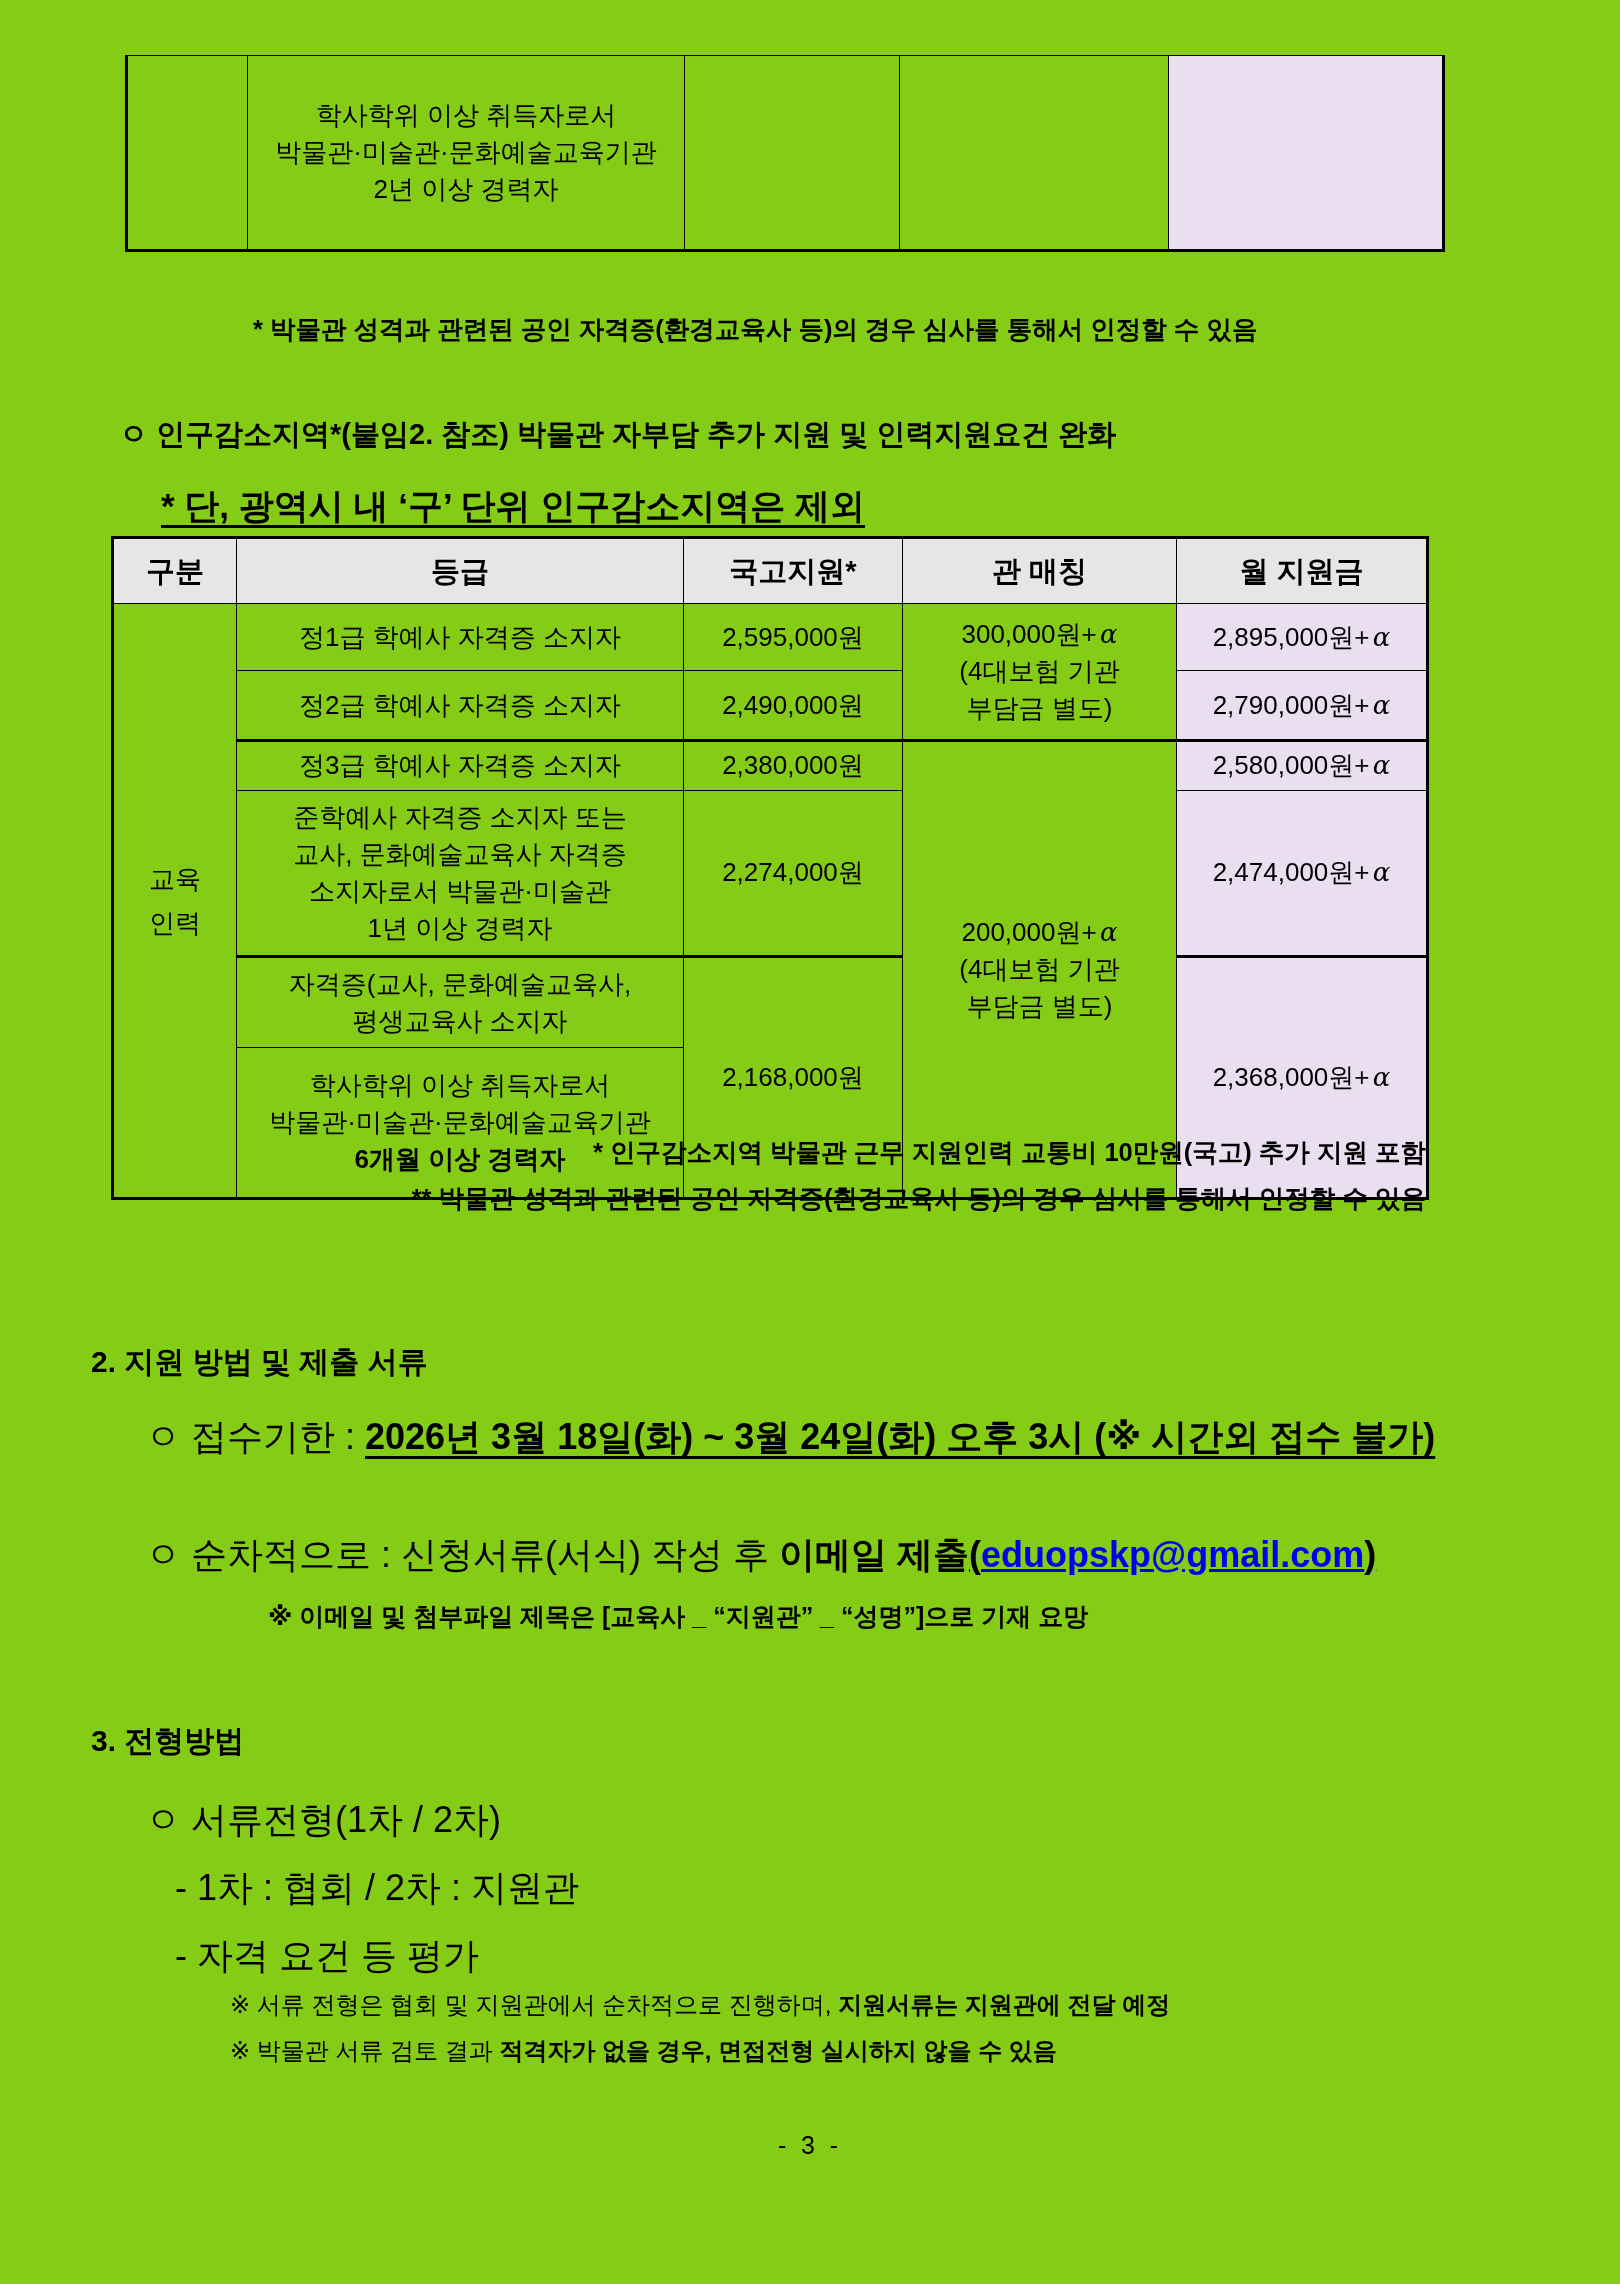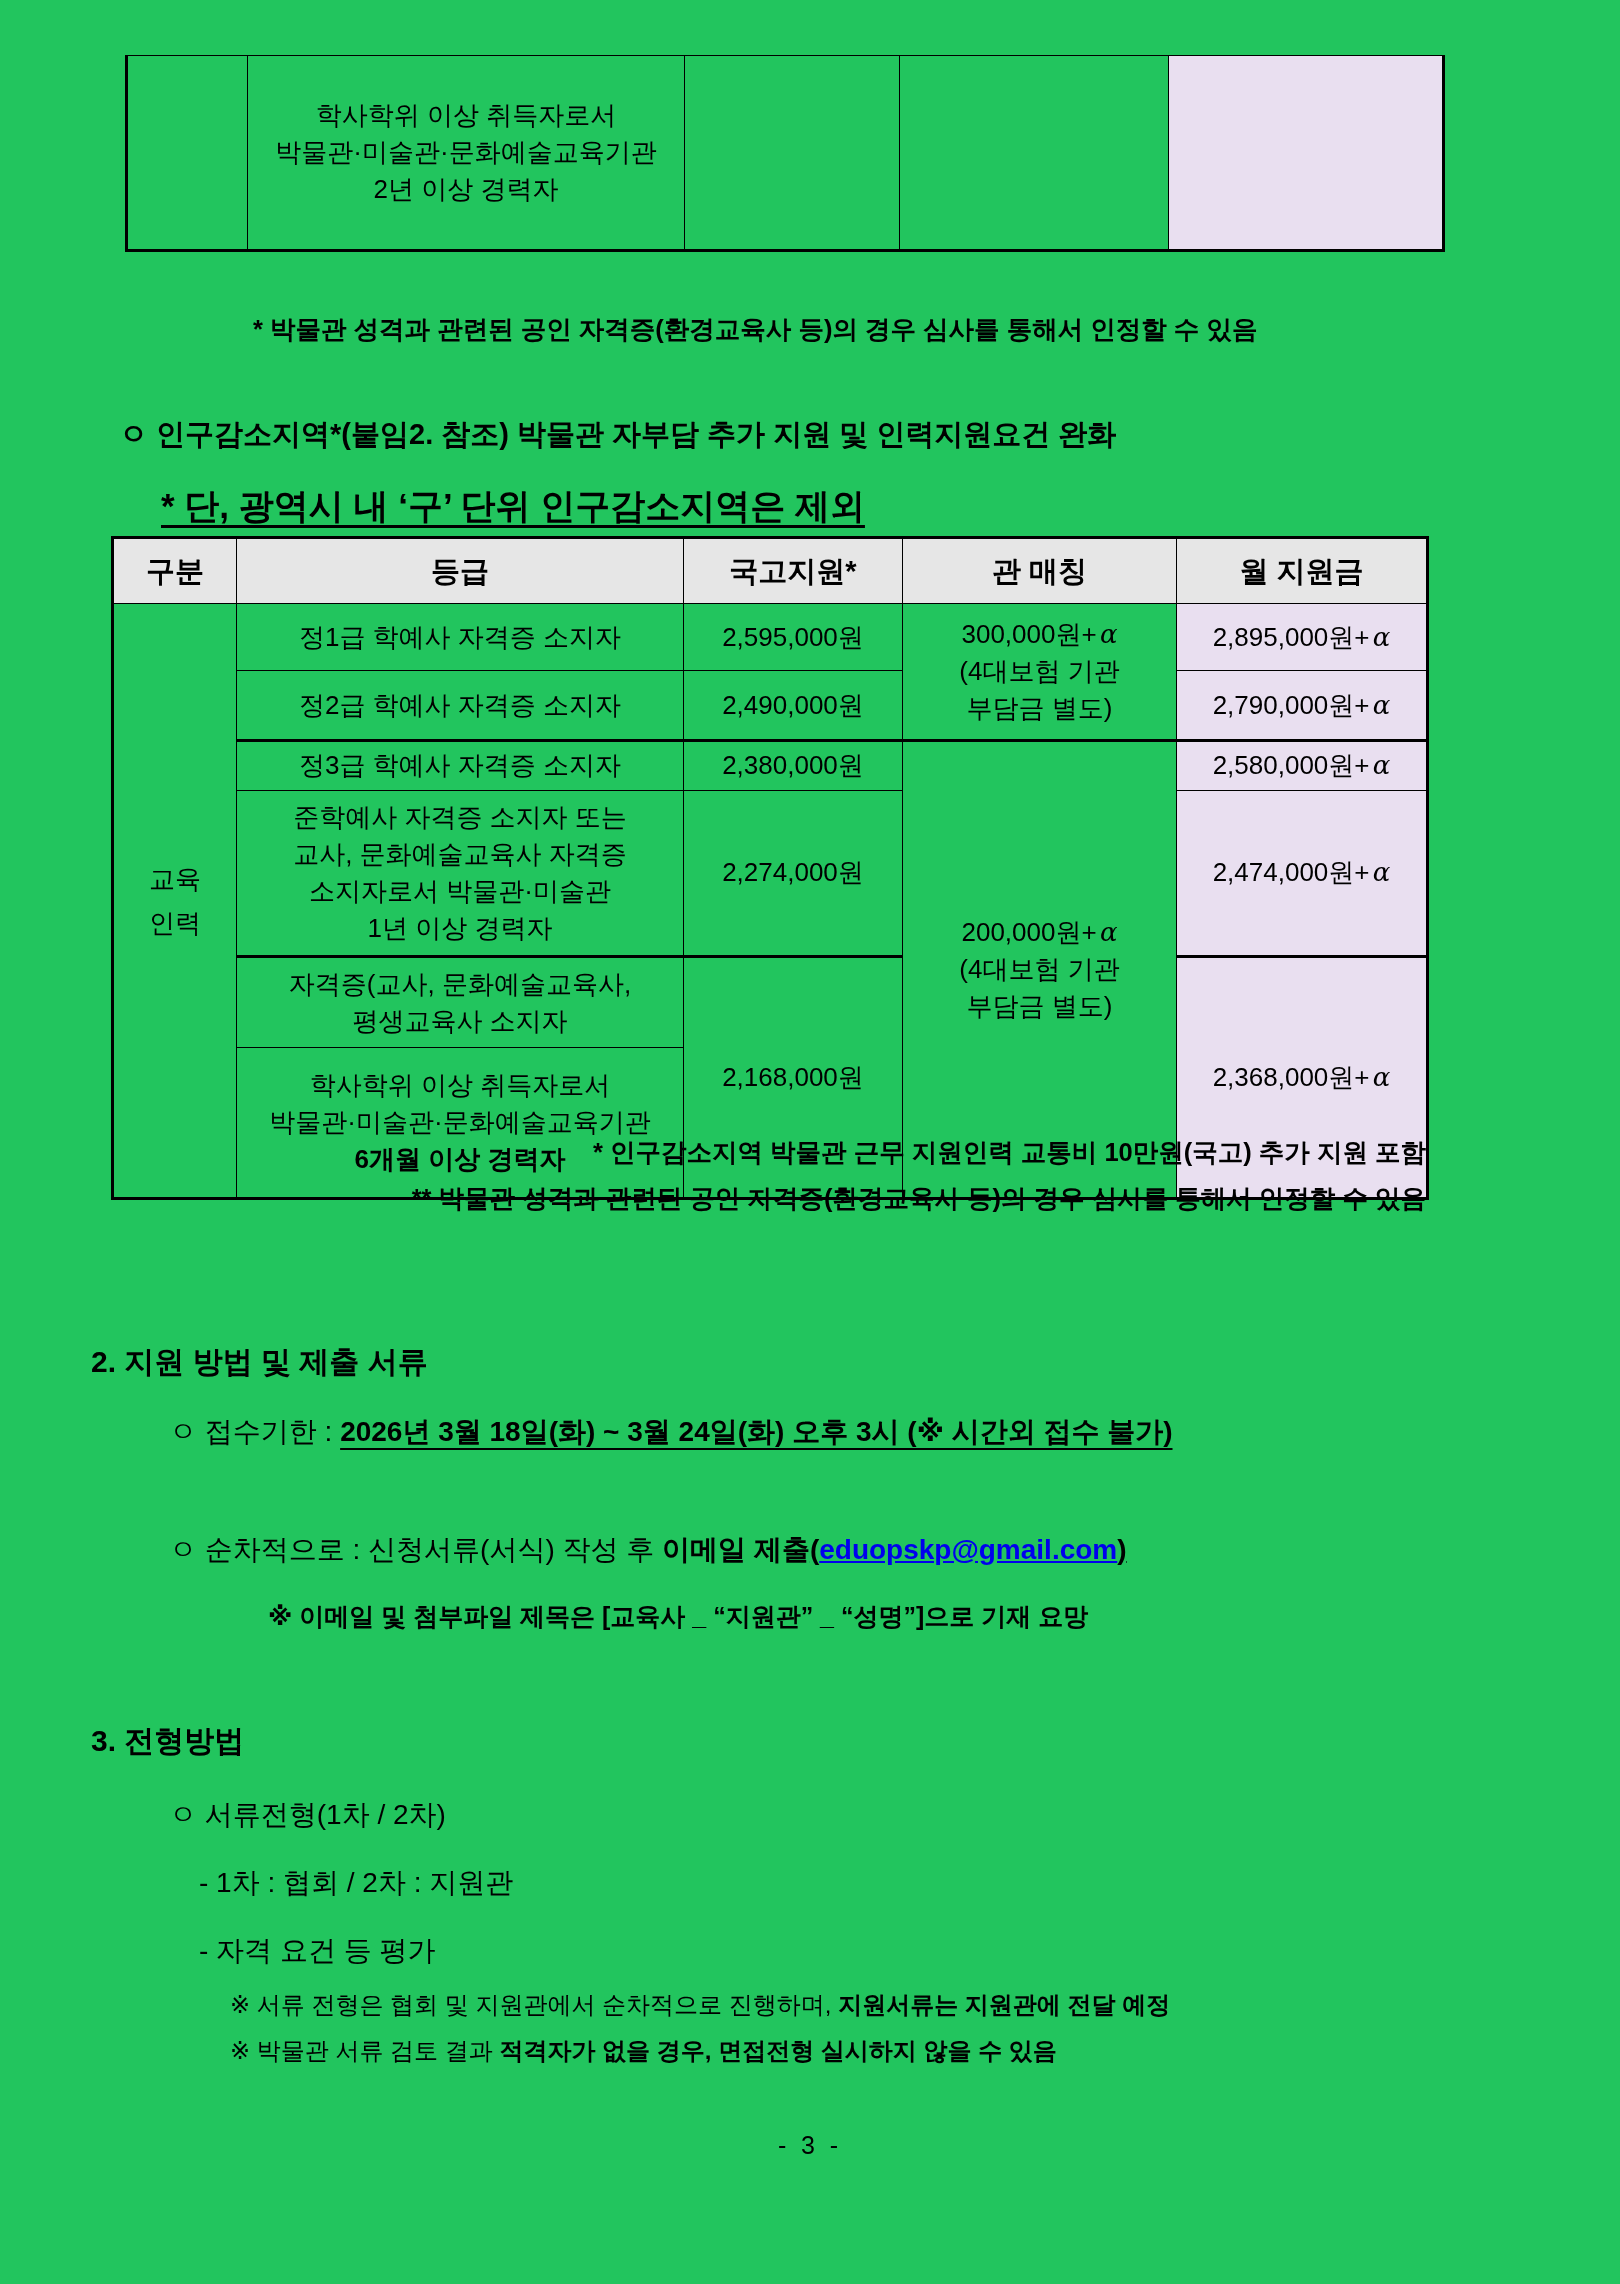--- a/index.html
+++ b/index.html
@@ -1,17 +1,17 @@
 <!DOCTYPE html>
 <html style="font-size:10.4px"><head>
 <meta charset="utf-8">
 <style>
   html,body {margin:0; padding:0; background:#ffffff;}
   .page {
-    position:relative; width:1620px; height:2284px; background:#22c55e;
+    position:relative; width:1620px; height:2284px; background:#84cc16;
     font-family:"Liberation Sans","DejaVu Sans",sans-serif; color:#000;
     overflow:hidden;
   }
   .preline {white-space:pre-line;}
   table {border-collapse:collapse; table-layout:fixed;}
   td {
     border:1.3px solid #000; text-align:center; vertical-align:middle;
     padding:2.6px 5.2px; font-size:26px; line-height:1.42; word-break:keep-all;
   }
   
@@ -39,21 +39,21 @@
   .thickb {border-bottom-width:3.3px;}
   .bold {font-weight:bold;}
   
   .abs {position:absolute;}
   .note-top {left:253px; top:312px; font-size:25.5px; font-weight:bold;}
   .depop-heading {left:119px; top:415px; font-size:29px; font-weight:bold;}
   .depop-subnote {left:161px; top:483px; font-size:35px; font-weight:bold; text-decoration:underline; text-underline-offset:6.5px;}
   .table-notes {left:111px; top:1130px; width:1315px; text-align:right; font-weight:bold; font-size:25.5px; line-height:1.8;}
   .sec-title {font-size:30px; font-weight:bold;}
   .sec2-title {left:91px; top:1342px;}
-  .body-line {font-size:28px;margin-left:24px;}
+  .body-line {font-size:36px;}
   .line-deadline {left:145px; top:1413px;}
   .deadline-value {font-weight:bold; text-decoration:underline; text-underline-offset:6.5px;}
   .note-sm {font-size:24px;}
   .note-deadline {left:256px; top:1480px;}
   .line-method {left:145px; top:1531px;}
   .email-link {color:#0000EE; font-weight:bold; text-decoration:underline; cursor:pointer;}
   .paren {font-weight:bold; text-decoration:underline;}
   .note-method {left:268px; top:1600px; font-size:25px; font-weight:bold;}
   .sec3-title {left:91px; top:1721px;}
   .line-doc {left:145px; top:1796px;}

